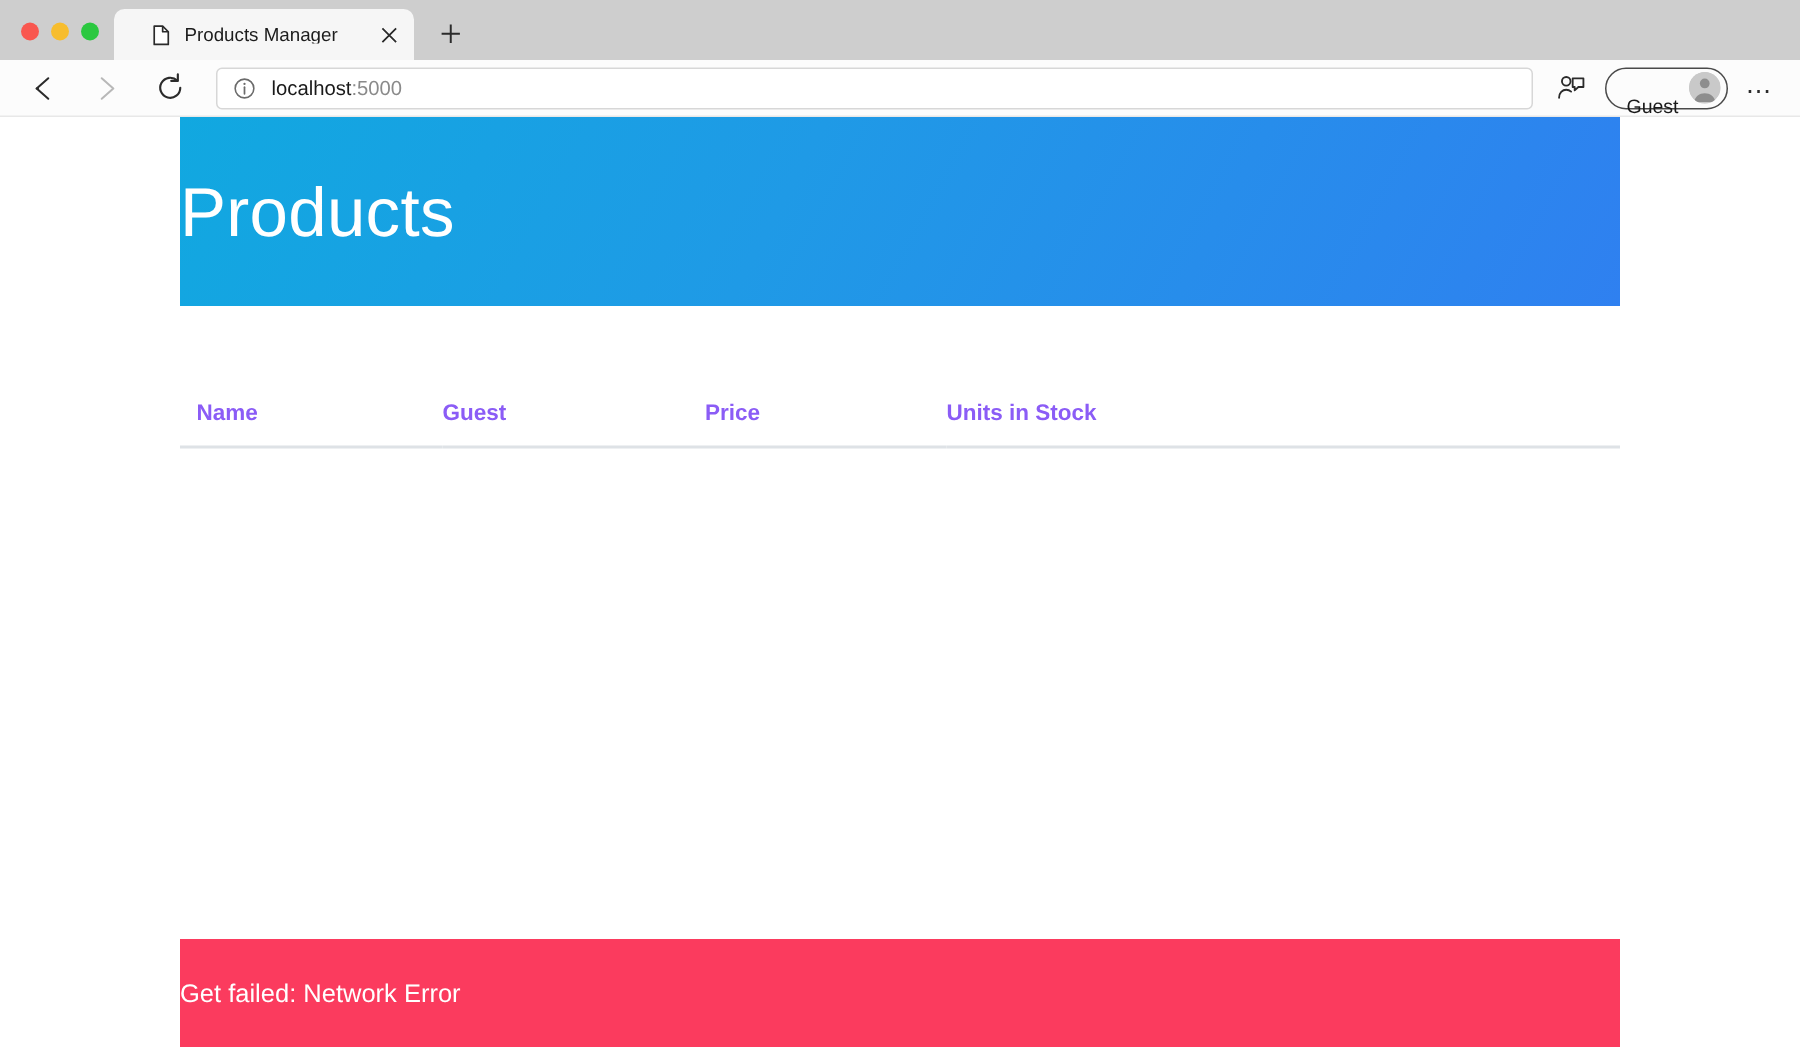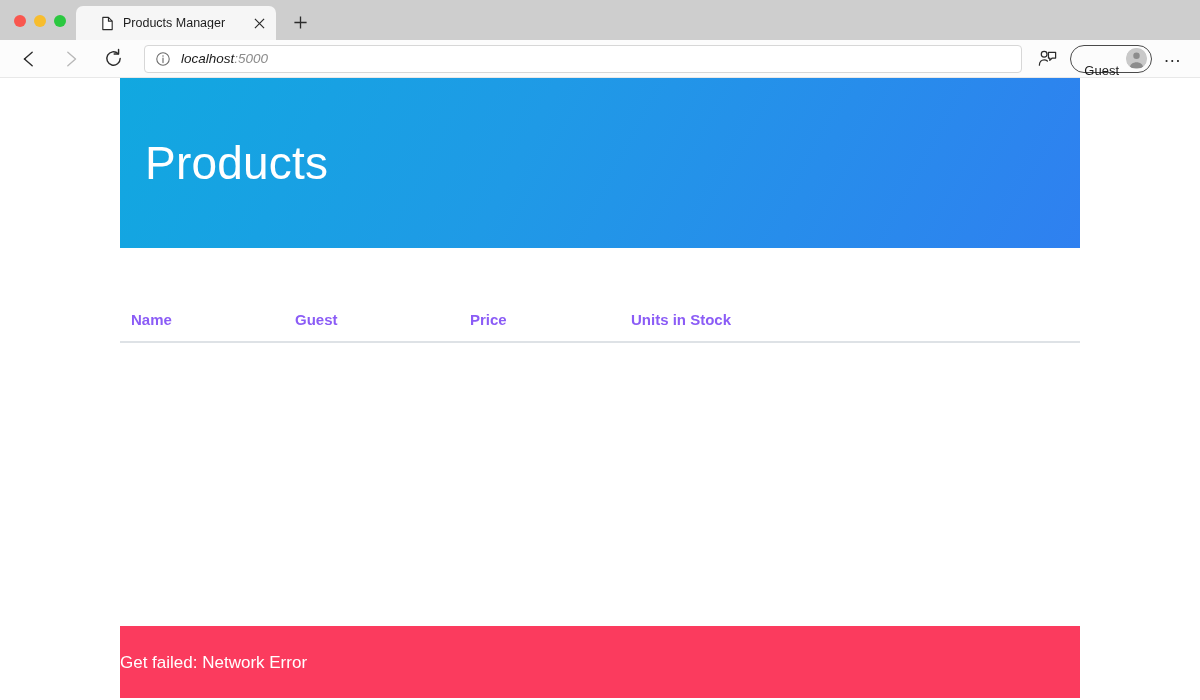--- a/index.html
+++ b/index.html
@@ -123,21 +123,20 @@
   .url-info {
     width: 16px; height: 16px;
     flex: 0 0 auto;
     display: block;
   }
   .url-text {
     font-size: 13.5px;
     color: #1a1a1a;
     line-height: 1;
     white-space: nowrap;
-    font-style: italic;
   }
   .url-text .port { color: #8a8a8a; }
 
   .tool-icon {
     width: 30px; height: 30px;
     display: flex;
     align-items: center;
     justify-content: center;
     flex: 0 0 auto;
   }
@@ -186,25 +185,24 @@
   }
 
   .page {
     position: absolute;
     left: 120px;
     top: 0;
     width: 960px;
   }
 
   .jumbotron {
-    height: 170px;
+    height: 126px;
     background: linear-gradient(118deg, #11a8e0 0%, #1f9ae6 42%, #2f80f0 100%);
     display: flex;
     align-items: center;
-    padding-left: 25px;
   }
   .jumbotron-title {
     color: #ffffff;
     font-size: 46px;
     font-weight: 400;
     line-height: 1;
     letter-spacing: 0.2px;
   }
 
   .content {

